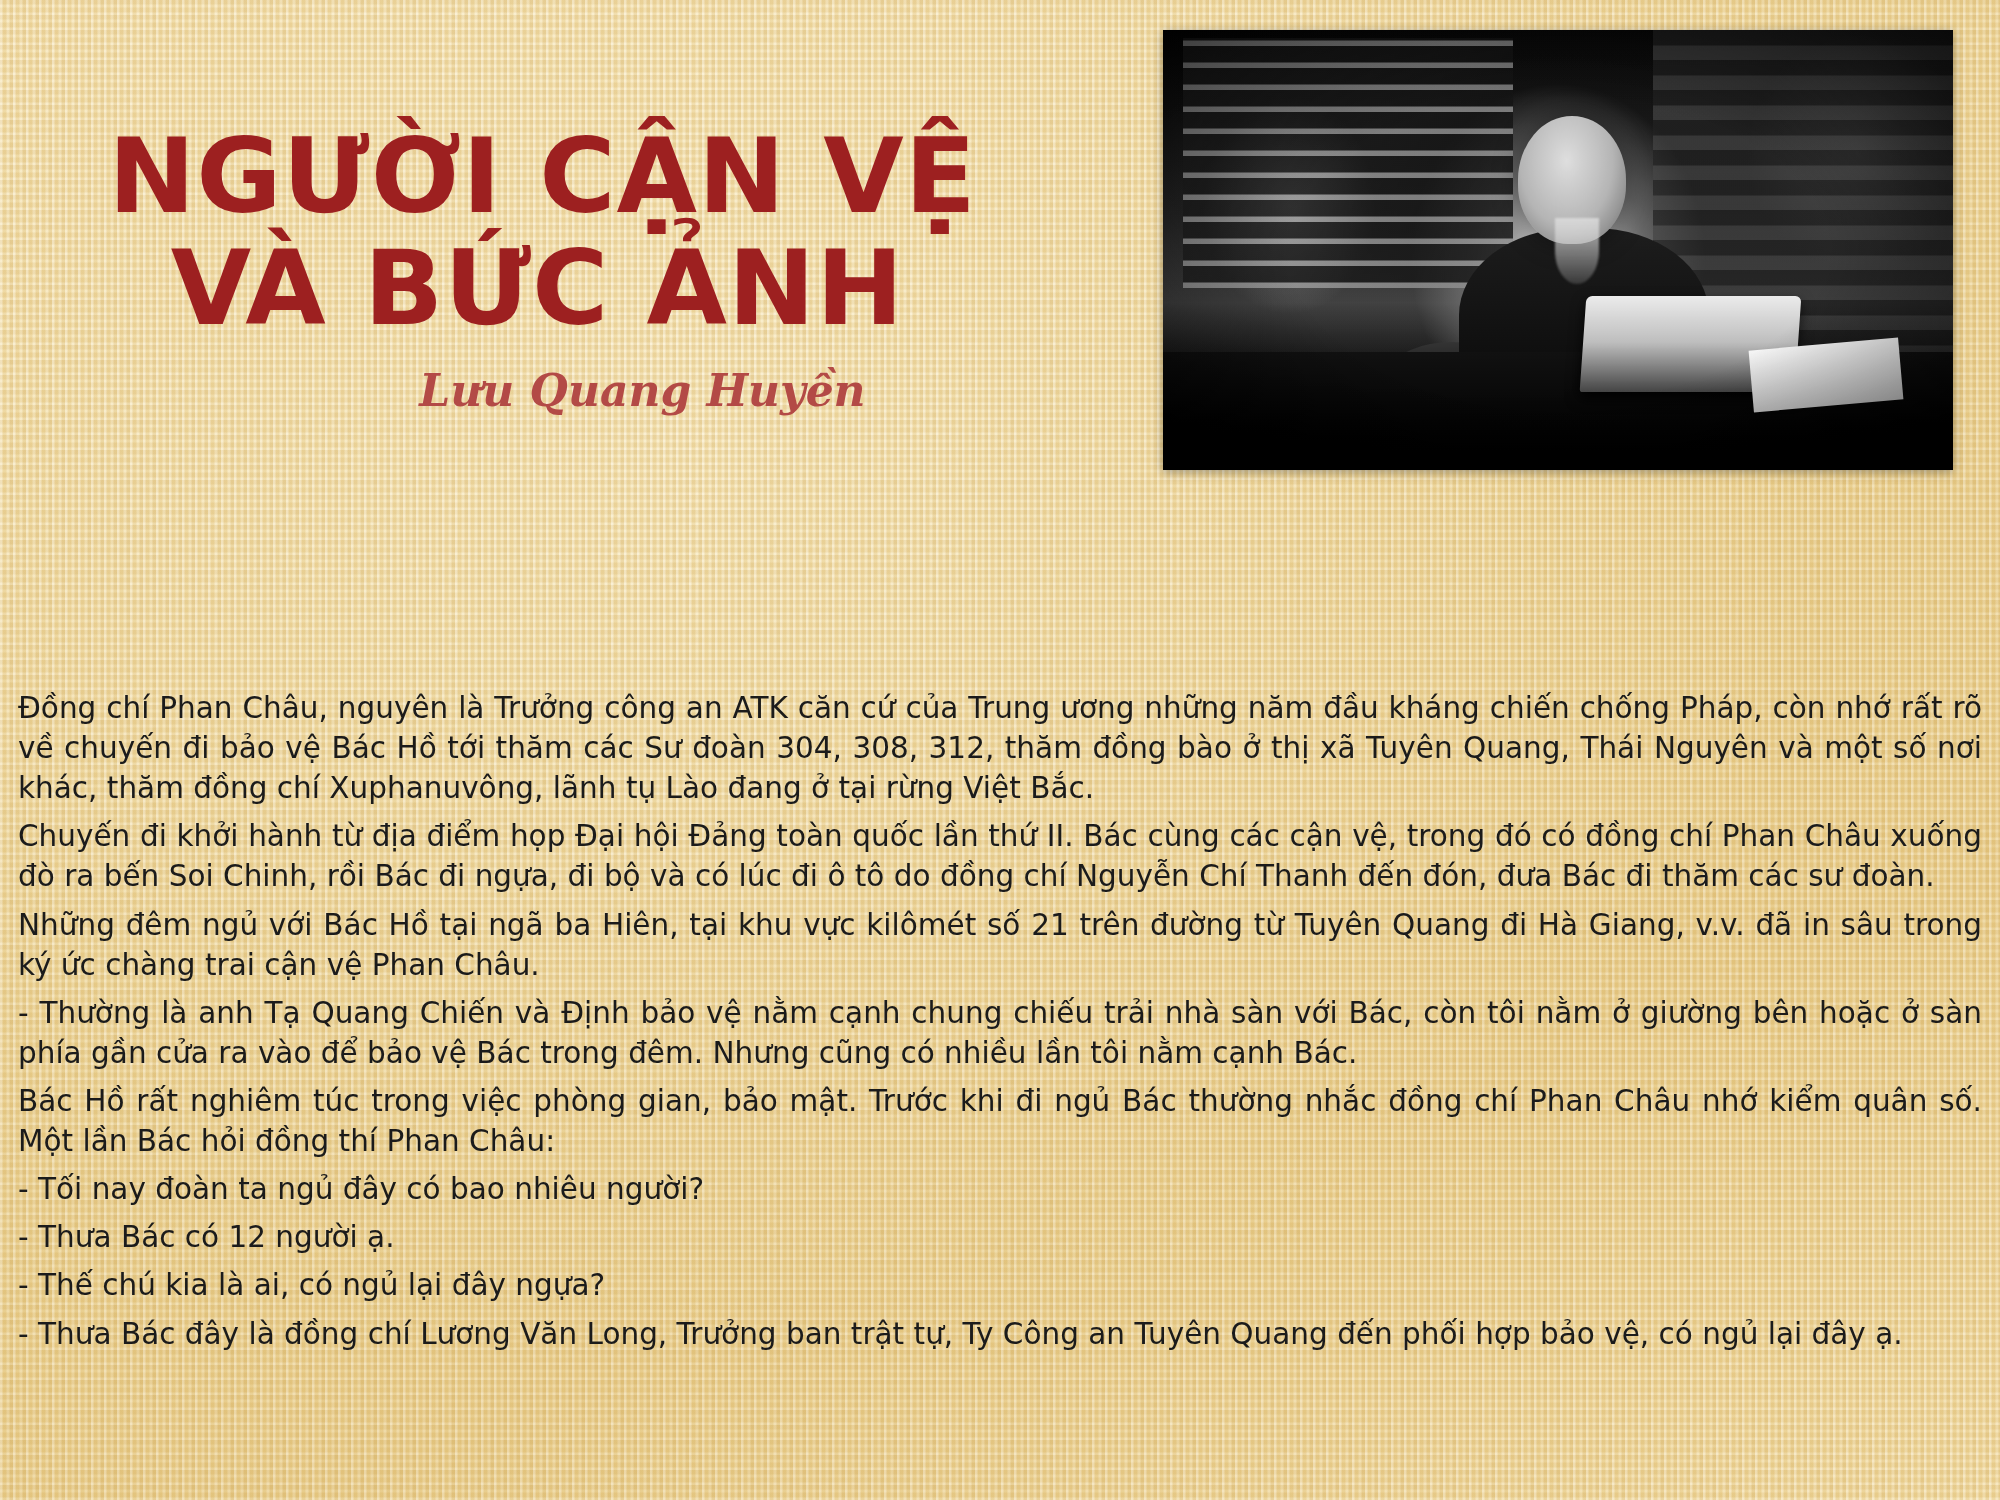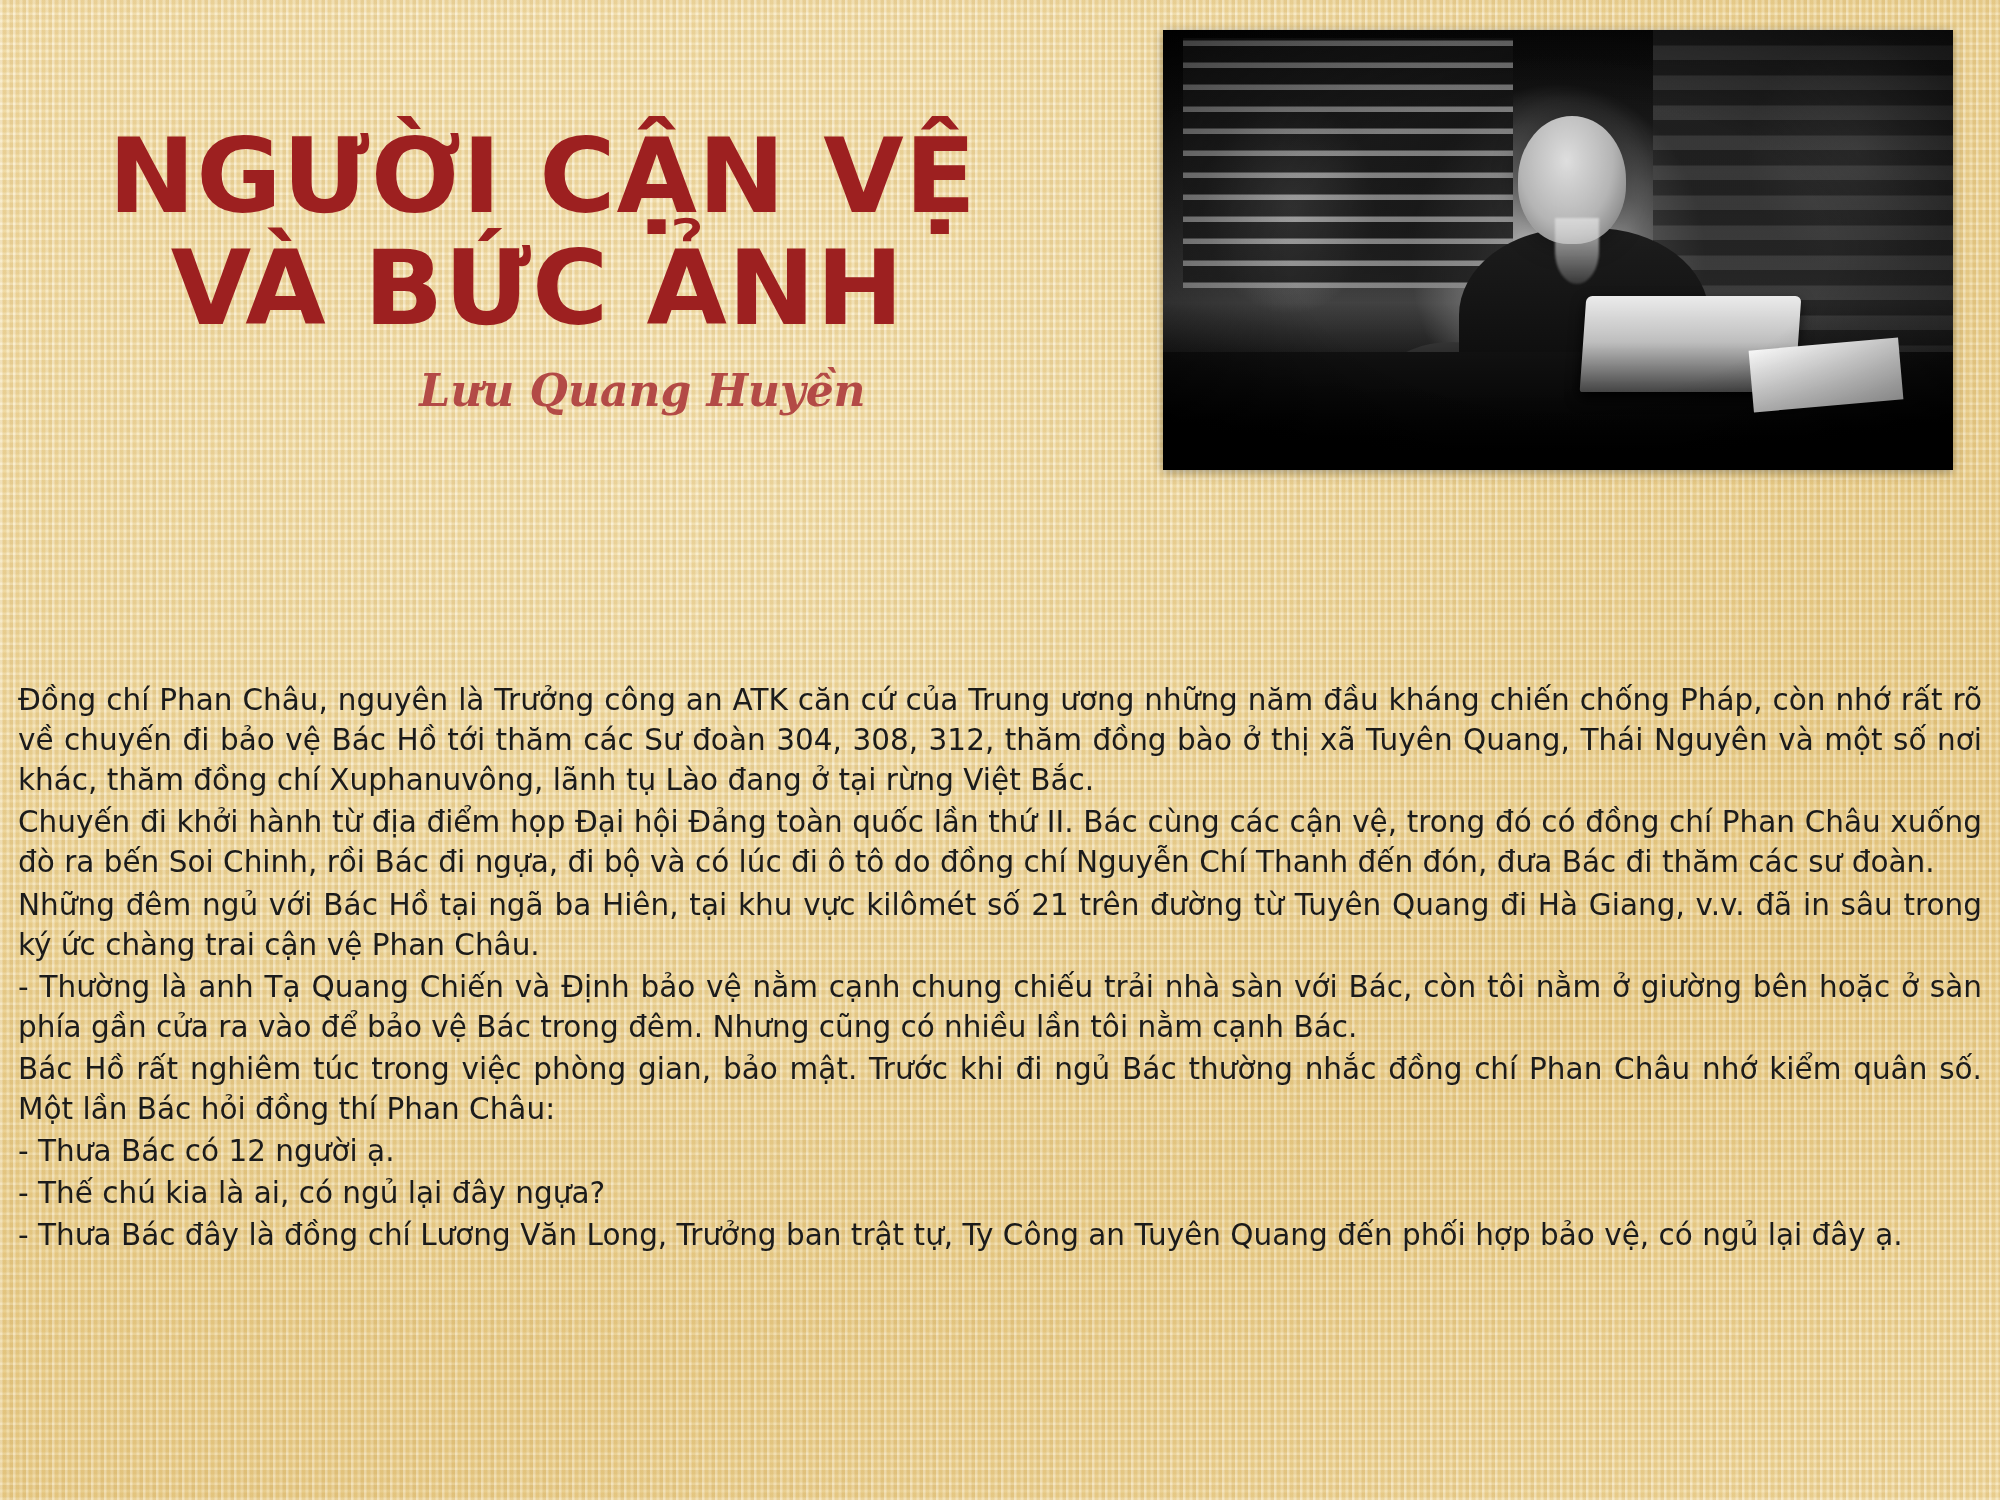--- a/index.html
+++ b/index.html
@@ -183,21 +183,21 @@
     position: absolute;
     left: 18px;
     top: 680px;
     width: 1964px;
     color: #1b1b1b;
     font-family: "DejaVu Sans", sans-serif;
     font-size: 29.5px;
     line-height: 1.36;
   }
   .body-text p {
-    margin: 0 0 2px 0;
+    margin: 8px 0 2px 0;
     text-align: justify;
     text-justify: inter-word;
   }
   .body-text p.nojust {
     text-align: left;
   }
 </style>
 </head>
 <body>
 
@@ -223,18 +223,19 @@
       <div class="ph-vignette"></div>
     </div>
   </div>
 
   <div class="body-text">
     <p>Đồng chí Phan Châu, nguyên là Trưởng công an ATK căn cứ của Trung ương những năm đầu kháng chiến chống Pháp, còn nhớ rất rõ về chuyến đi bảo vệ Bác Hồ tới thăm các Sư đoàn 304, 308, 312, thăm đồng bào ở thị xã Tuyên Quang, Thái Nguyên và một số nơi khác, thăm đồng chí Xuphanuvông, lãnh tụ Lào đang ở tại rừng Việt Bắc.</p>
     <p>Chuyến đi khởi hành từ địa điểm họp Đại hội Đảng toàn quốc lần thứ II. Bác cùng các cận vệ, trong đó có đồng chí Phan Châu xuống đò ra bến Soi Chinh, rồi Bác đi ngựa, đi bộ và có lúc đi ô tô do đồng chí Nguyễn Chí Thanh đến đón, đưa Bác đi thăm các sư đoàn.</p>
     <p>Những đêm ngủ với Bác Hồ tại ngã ba Hiên, tại khu vực kilômét số 21 trên đường từ Tuyên Quang đi Hà Giang, v.v. đã in sâu trong ký ức chàng trai cận vệ Phan Châu.</p>
     <p>- Thường là anh Tạ Quang Chiến và Định bảo vệ nằm cạnh chung chiếu trải nhà sàn với Bác, còn tôi nằm ở giường bên hoặc ở sàn phía gần cửa ra vào để bảo vệ Bác trong đêm. Nhưng cũng có nhiều lần tôi nằm cạnh Bác.</p>
     <p>Bác Hồ rất nghiêm túc trong việc phòng gian, bảo mật. Trước khi đi ngủ Bác thường nhắc đồng chí Phan Châu nhớ kiểm quân số. Một lần Bác hỏi đồng thí Phan Châu:</p>
+    <p class="nojust">- Tối nay đoàn ta ngủ đây có bao nhiêu người?</p>
     <p class="nojust">- Thưa Bác có 12 người ạ.</p>
     <p class="nojust">- Thế chú kia là ai, có ngủ lại đây ngựa?</p>
     <p>- Thưa Bác đây là đồng chí Lương Văn Long, Trưởng ban trật tự, Ty Công an Tuyên Quang đến phối hợp bảo vệ, có ngủ lại đây ạ.</p>
   </div>
 
 </div>
 
 </body></html>

